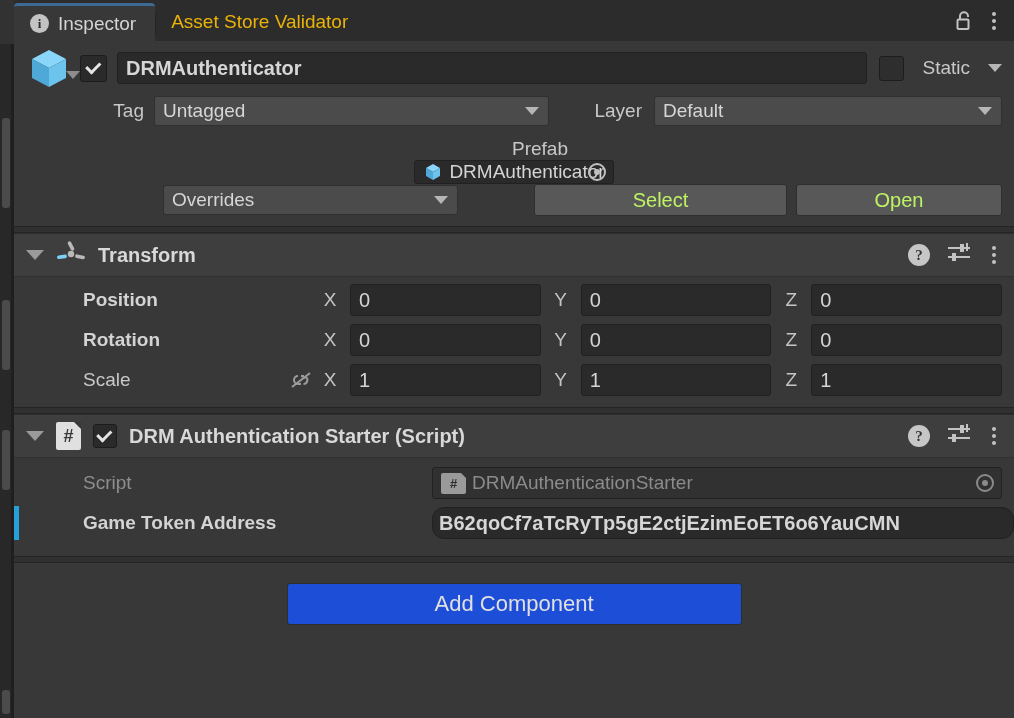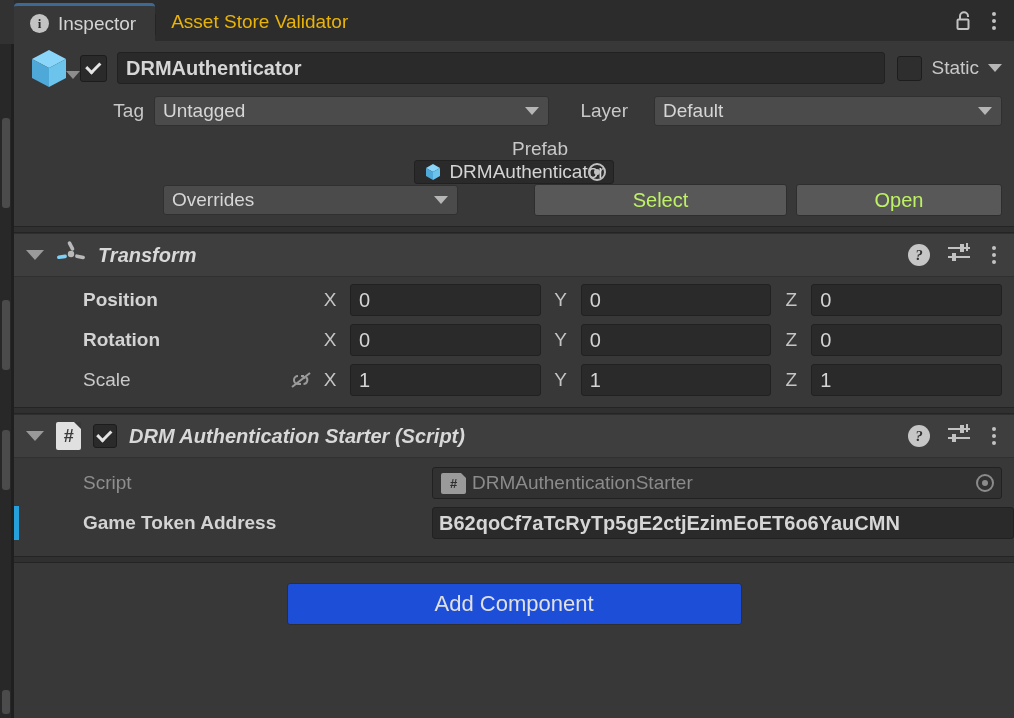--- a/index.html
+++ b/index.html
@@ -118,21 +118,21 @@
     border-left: 3px solid #e4e4e4; border-bottom: 3px solid #e4e4e4;
     transform: rotate(-45deg) translate(1px,-2px);
   }
   .chk.big { width:27px; height:27px; flex:0 0 27px;}
   .name-field {
     flex: 1 1 auto; height: 32px; margin-left: 10px;
     background: #2a2a2a; border: 1px solid #212121; border-radius: 3px;
     display: flex; align-items: center; padding: 0 8px;
     color: #d6d6d6; font-size: 20px; font-weight: bold;
   }
-  .static-box { display:flex; align-items:center; gap:9px; margin-left: 12px; text-align: right; }
+  .static-box { display:flex; align-items:center; gap:18px; margin-left: 12px; text-align: right; }
   .static-chk {
     width: 25px; height: 25px; background:#2e2e2e; border:1px solid #1d1d1d; border-radius:3px;
   }
   .static-label { font-size:19px; color:#c8c8c8; }
   .caret-sm {
     width:0;height:0;border-left:7px solid transparent;border-right:7px solid transparent;
     border-top:8px solid #b6b6b6;
   }
 
   .go-row2 { display:flex; align-items:center; height: 36px; margin-top: 7px; }
@@ -165,21 +165,21 @@
     height:32px; background:#585858; border:1px solid #2e2e2e; border-radius:3px;
     display:flex; align-items:center; justify-content:center;
     color:#bef264; font-size:20px;
   }
   .thick-sep { height: 7px; background:#303030; border-top:1px solid #242424; border-bottom:1px solid #242424; }
 
   
   .comp-header {
     height: 44px; background:#3e3e3e;
     display:flex; align-items:center; padding: 0 14px 0 12px;
-    border-top:1px solid #2e2e2e; border-bottom:1px solid #303030;font-style:italic;
+    border-top:1px solid #2e2e2e; border-bottom:1px solid #303030;
   }
   .foldout {
     width:0;height:0;border-left:9px solid transparent;border-right:9px solid transparent;
     border-top:10px solid #9a9a9a; margin-right:12px; flex:0 0 18px;
   }
   .comp-title { font-size:20px; font-weight:bold; color:#d8d8d8; margin-left: 12px; white-space:nowrap;}
   .comp-icons { margin-left:auto; display:flex; align-items:center; gap:16px; }
   .help-icon {
     width:22px;height:22px;border-radius:50%;background:#c6c6c6;color:#333;
     font-size:15px; font-weight:bold; display:flex;align-items:center;justify-content:center;
@@ -210,21 +210,21 @@
     content:""; position:absolute; right:0; top:0;
     border-top:7px solid #383838; border-left:7px solid transparent;
   }
   .script-icon.sm { width:18px;height:21px;font-size:13px; background:#9a9a9a; color:#2f2f2f;}
   .script-icon.sm::after{ border-top:5px solid #313131; border-left:5px solid transparent;}
 
   .override-bar {
     position:absolute; left:0; top:0; bottom:0; width:5px; background:#26a0da;
   }
   .addr-field {
-    height:32px; background:#2a2a2a; border:1px solid #212121; border-radius:3px;
+    height:32px; background:#2a2a2a; border:1px solid #212121; border-radius:12px;
     display:flex; align-items:center; padding: 0 6px;
     color:#d6d6d6; font-size:20px; font-weight:bold;
     overflow:hidden; white-space:nowrap;
   }
 
   .addcomp-wrap { display:flex; justify-content:center; padding: 20px 0 0 0; background:#383838;}
   .addcomp {
     width: 455px; height:42px; background:#1d4ed8; border:1px solid #2e2e2e; border-radius:3px;
     display:flex;align-items:center;justify-content:center;
     color:#e0e0e0; font-size:22px;
@@ -298,21 +298,21 @@
             <span class="caret-sm"></span>
           </span>
         </div>
 
         <div class="go-row2">
           <span class="lbl" style="width:128px; padding-right:10px;">Tag</span>
           <span class="dropdown" style="width:395px;">
             <span>Untagged</span>
             <span class="caret-sm"></span>
           </span>
-          <span class="lbl" style="width:105px; padding-right:26px;">Layer</span>
+          <span class="lbl" style="width:105px; padding-right:12px;">Layer</span>
           <span class="dropdown" style="flex:1 1 auto;">
             <span>Default</span>
             <span class="caret-sm"></span>
           </span>
         </div>
 
         <div class="go-row3">
           <span class="lbl" style="width:128px; padding-right:10px;">Prefab</span>
           <span class="obj-field">
             <svg width="20" height="20" viewBox="0 0 20 20">

